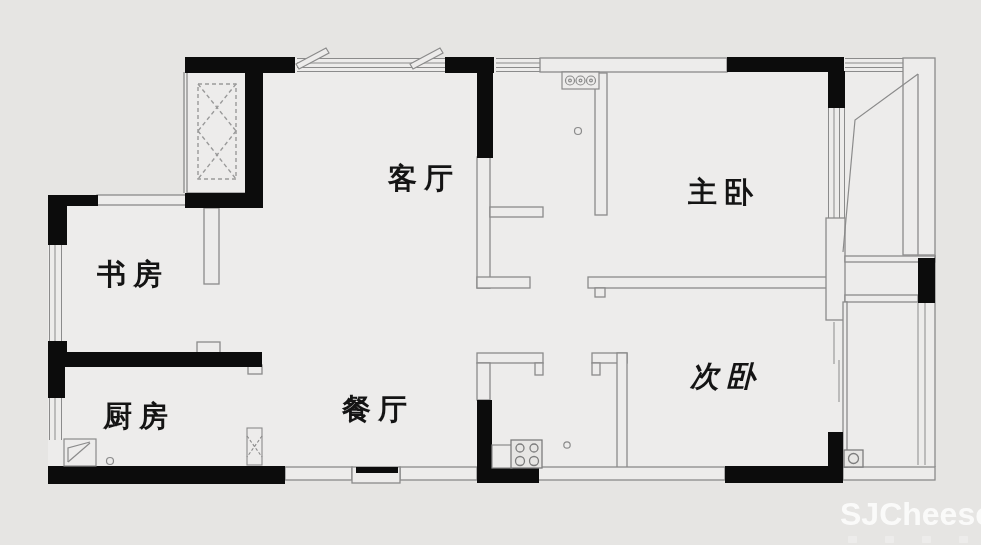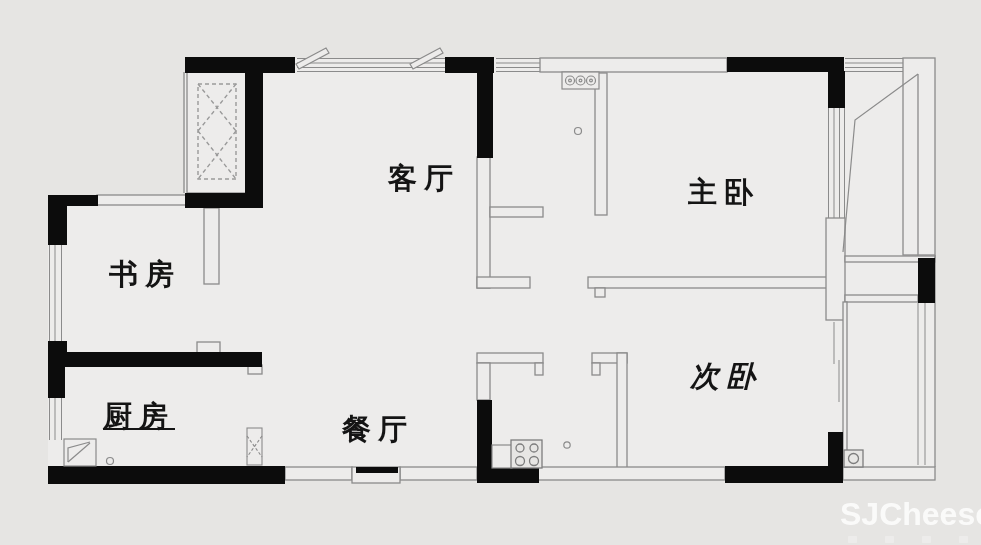--- a/index.html
+++ b/index.html
@@ -12,24 +12,24 @@
   .plan-svg{position:absolute;left:0;top:0;}
   .room-label{
     position:absolute;
     font-family:"Liberation Serif","DejaVu Serif",serif;
     font-size:29px;font-weight:600;color:#141414;
     letter-spacing:7px;white-space:nowrap;line-height:1;
     user-select:none;
   }
   .lbl-living   {left:356px;top:164px;margin-left:32px;}
   .lbl-master   {left:688px;top:178px;}
-  .lbl-study    {left:97px; top:260px;margin-left:12px;}
+  .lbl-study    {left:97px; top:260px;}
   .lbl-second   {left:690px;top:362px;font-style:italic;}
-  .lbl-kitchen  {left:103px;top:402px;text-decoration:underline;}
-  .lbl-dining   {left:342px;top:415px;text-align:right;}
+  .lbl-kitchen  {left:103px;top:402px;}
+  .lbl-dining   {left:342px;top:395px;text-align:right;}
   .watermark{
     position:absolute;left:840px;top:498px;width:136px;
     font-family:"Liberation Sans","DejaVu Sans",sans-serif;
     font-size:32px;font-weight:700;color:#ffffff;opacity:.82;
     letter-spacing:0px;line-height:1;white-space:nowrap;
     user-select:none;
   }
   .watermark-sub{
     position:absolute;left:848px;top:536px;width:120px;height:8px;
     display:flex;justify-content:space-between;opacity:.30;

